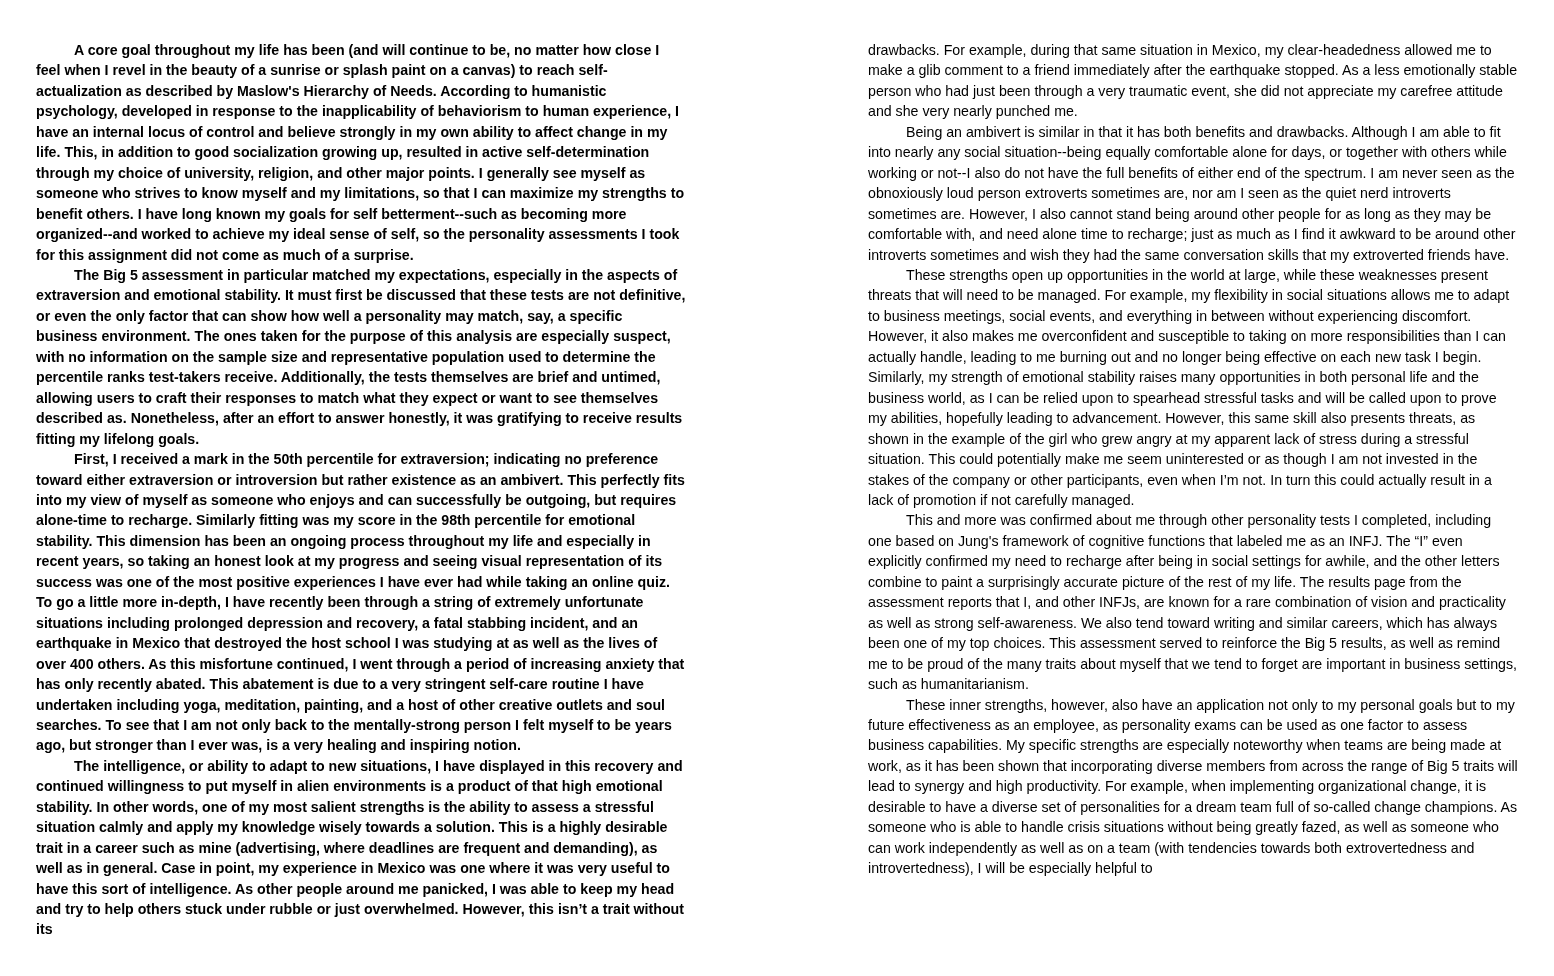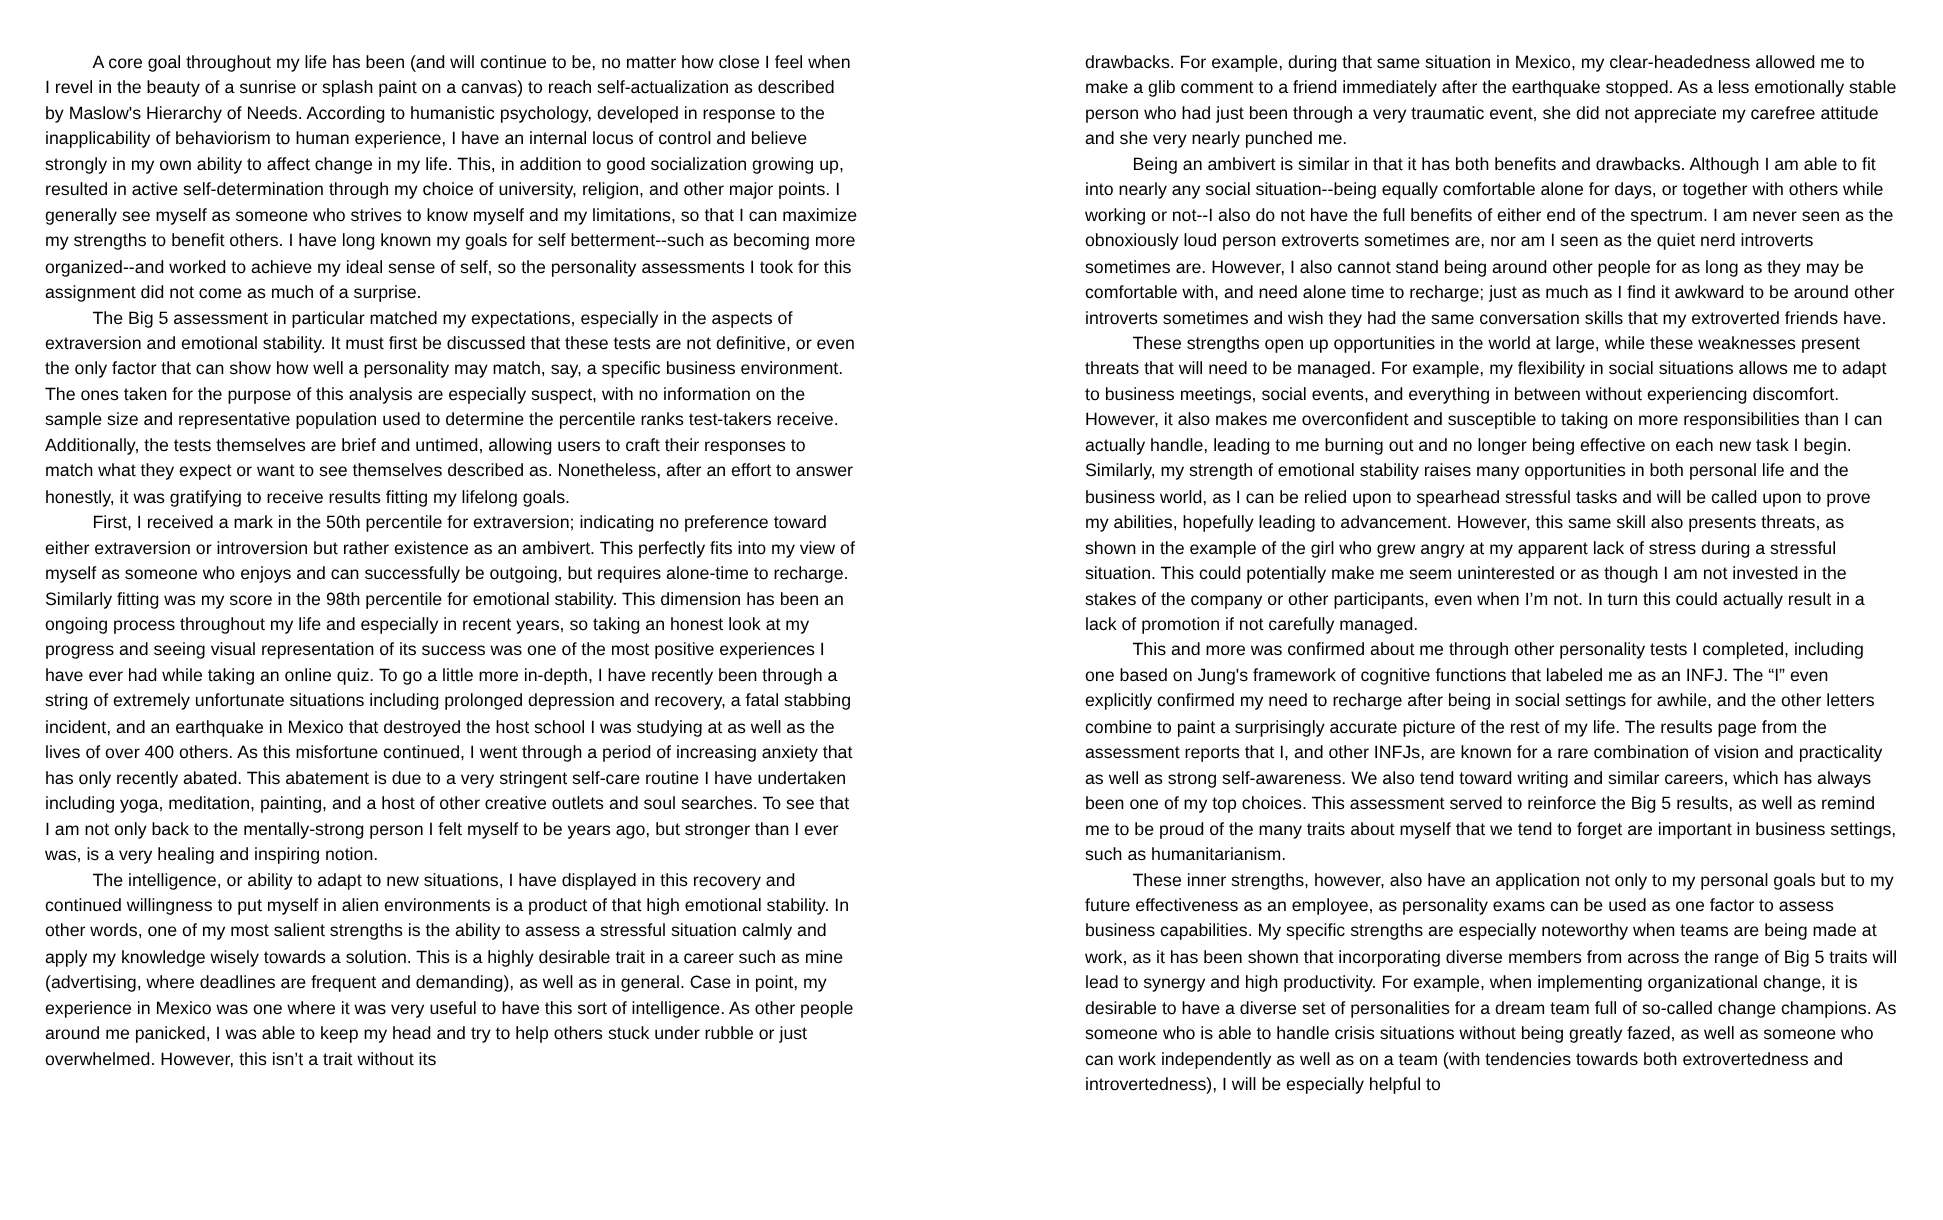--- a/index.html
+++ b/index.html
@@ -13,21 +13,21 @@
     height: 976px;
     background: #ffffff;
     overflow: hidden;
     font-family: "Liberation Sans", "DejaVu Sans", sans-serif;
     color: #000000;
   }
   .page {
     position: absolute;
     top: 40px;
   }
-  #page-1 { left: 36px;  width: 650px; }
+  #page-1 { left: 36px;  width: 650px; font-weight: bold; }
   #page-2 { left: 868px; width: 650px; }
   .para {
     margin: 0;
     padding: 0;
     font-size: 14.2px;
     line-height: 20.45px;
     text-align: left;
     color: #000000;
   }
   .para.indent { text-indent: 38px; }

